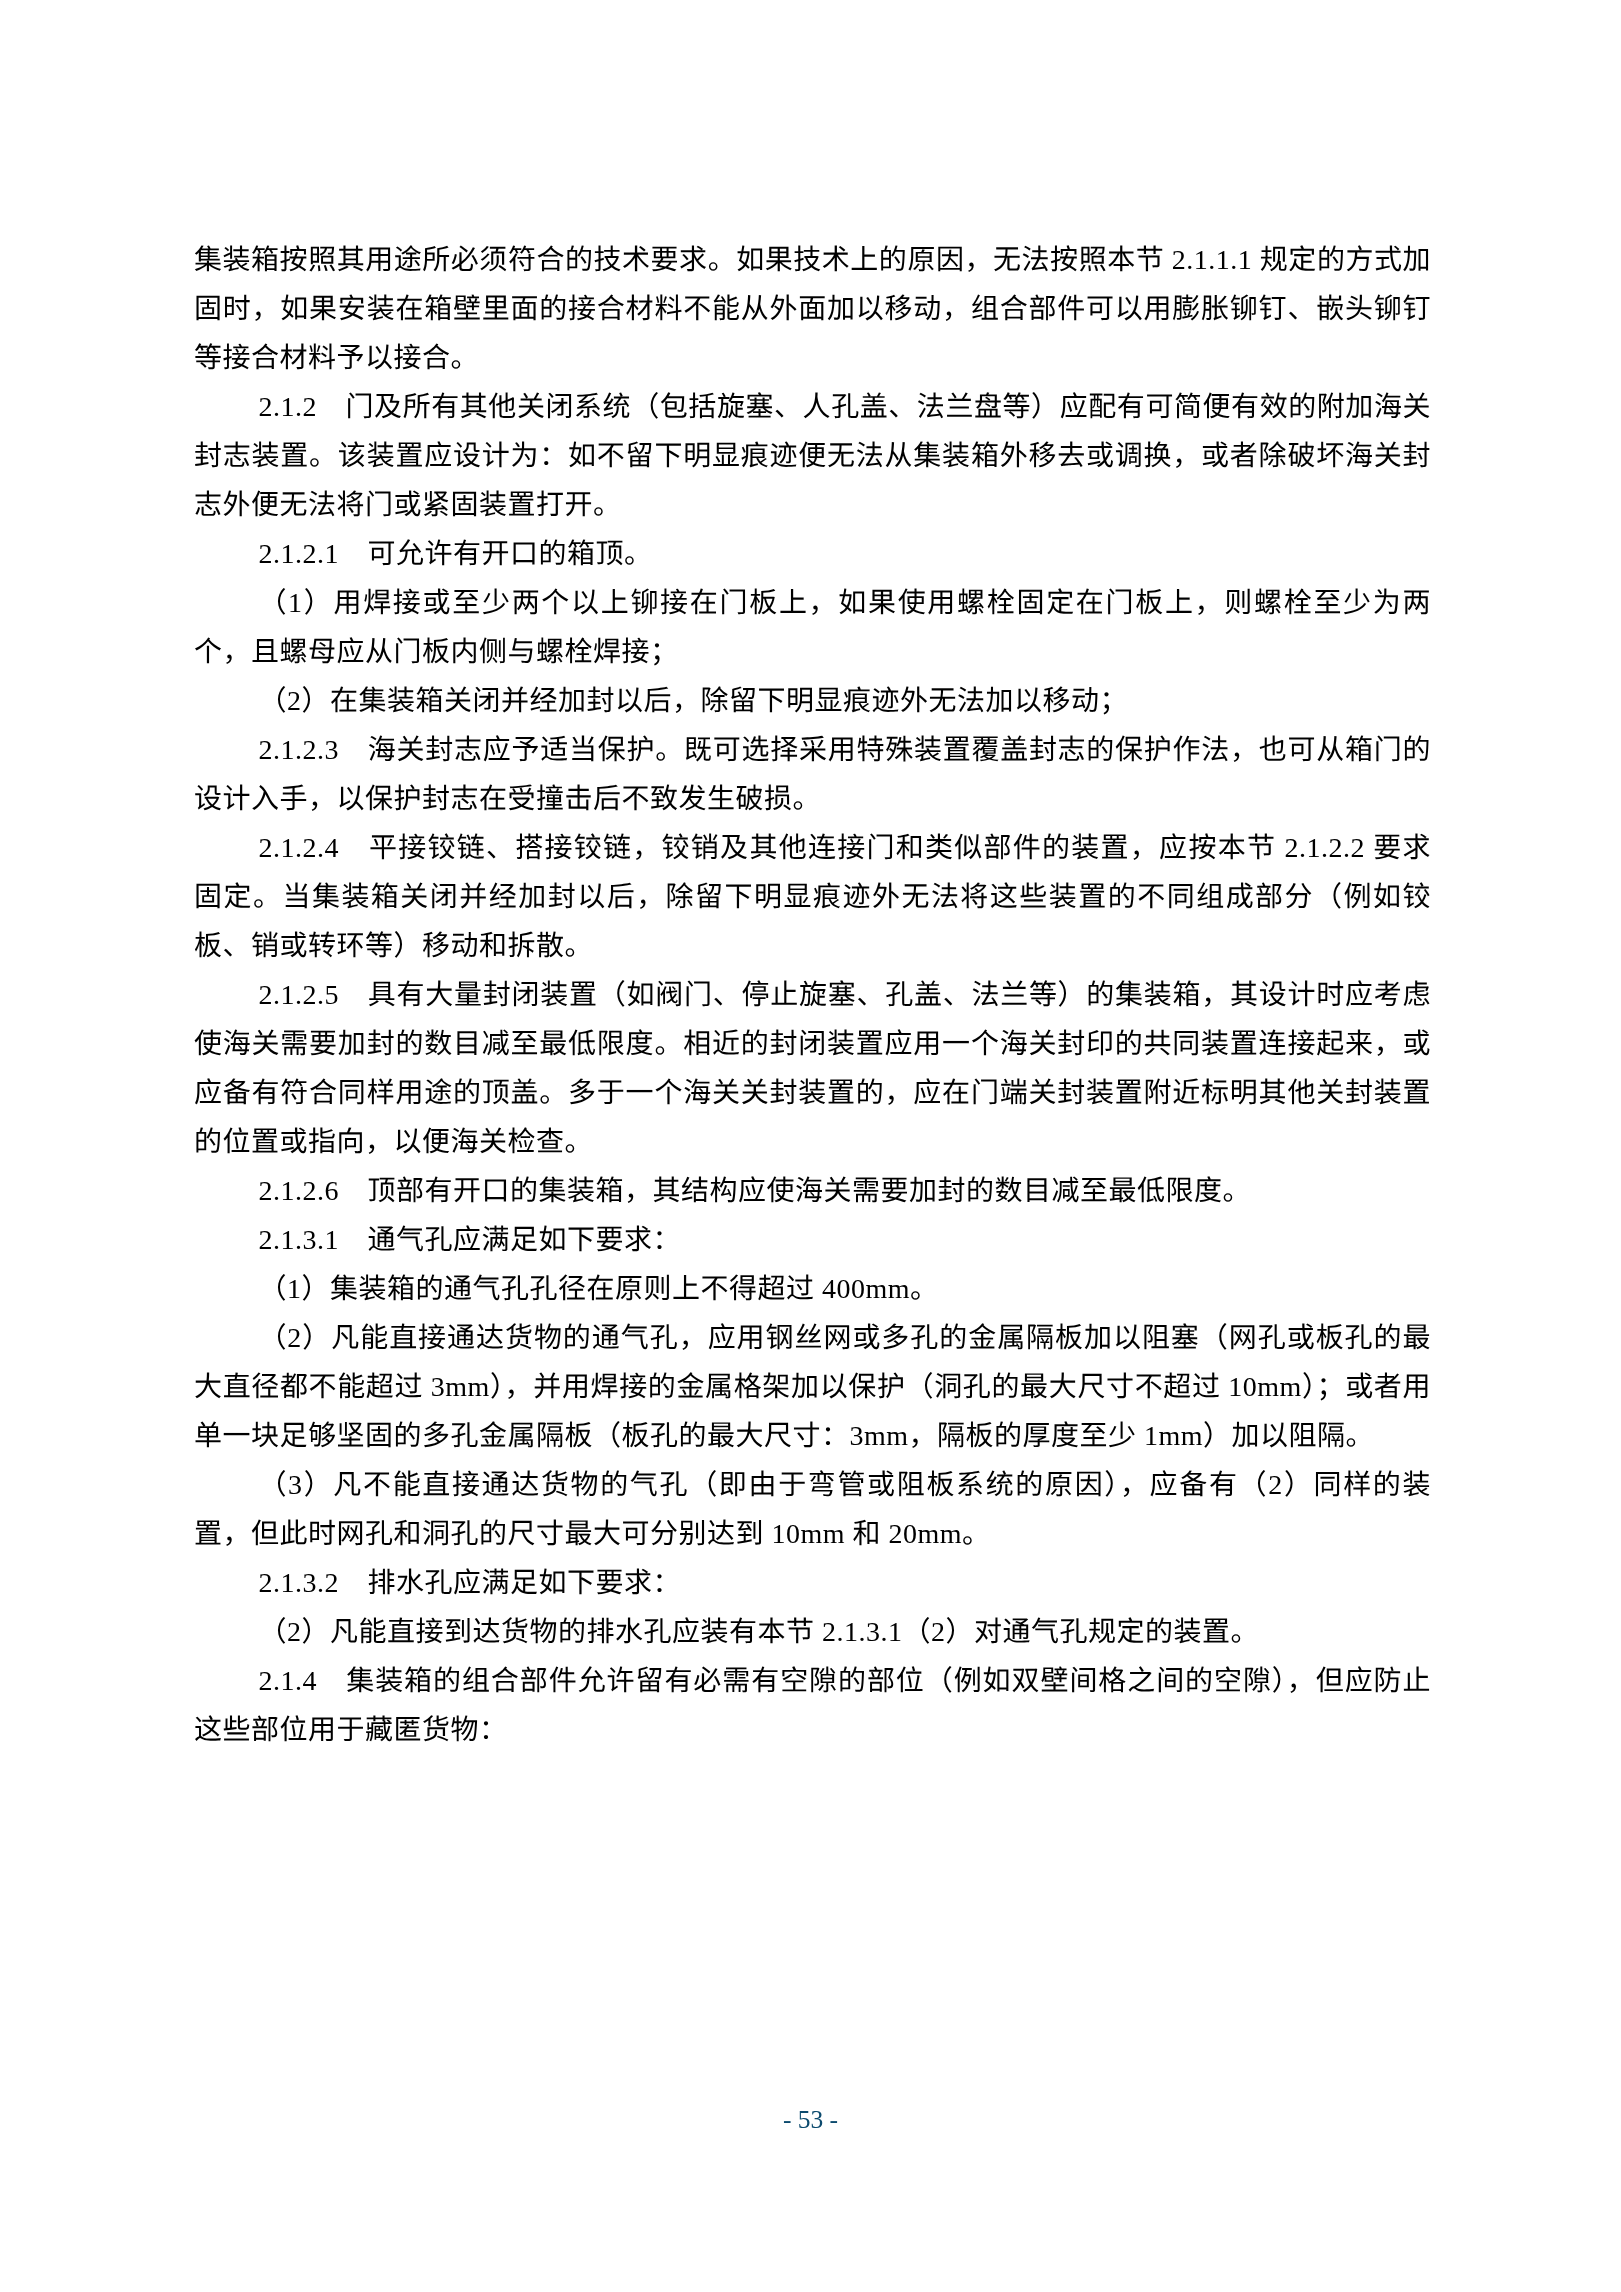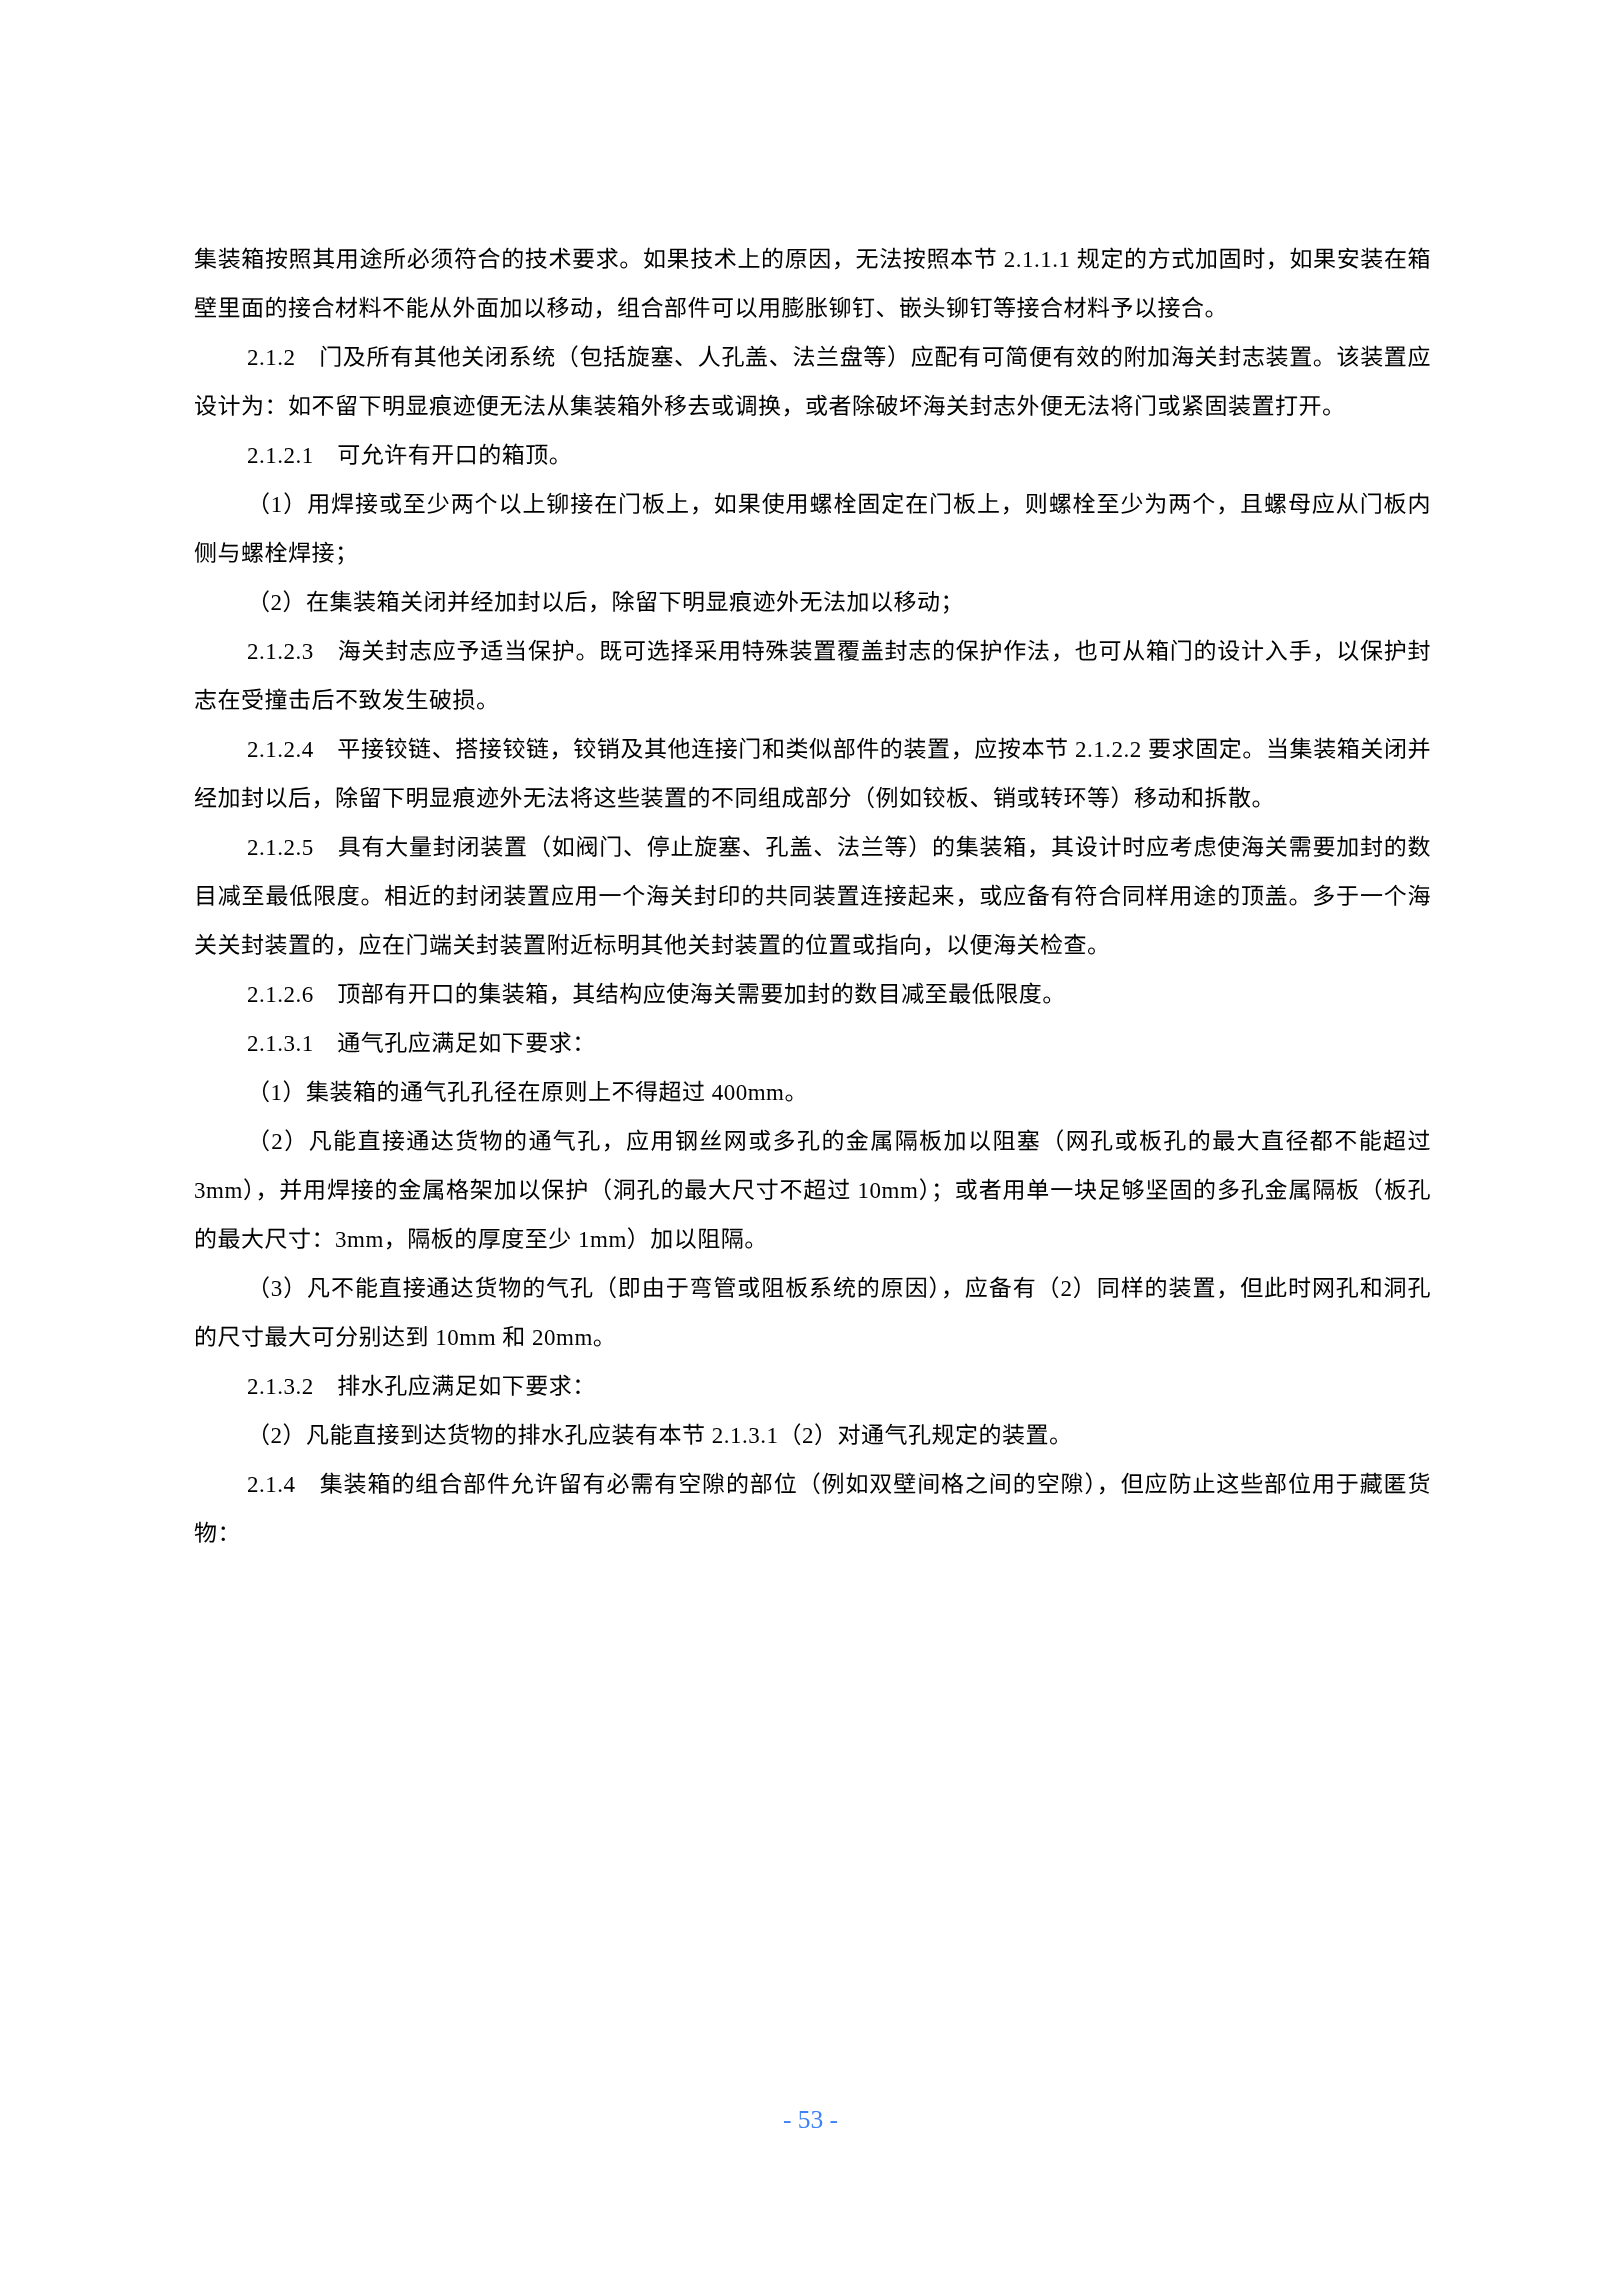--- a/index.html
+++ b/index.html
@@ -14,42 +14,42 @@
     background: #ffffff;
     color: #000000;
     font-family: "Liberation Serif", "DejaVu Serif", serif;
     overflow: hidden;
   }
   .text-block {
     position: absolute;
     left: 194px;
     top: 235px;
     width: 1237px;
-    font-size: 23px;
+    font-size: 28px;
     line-height: 49px;
     text-align: justify;
     letter-spacing: 0.5px;
   }
   .para {
     margin: 0;
     padding: 0;
     text-indent: 0;
   }
   .para.indent {
     text-indent: 2.3em;
   }
   .page-footer {
     position: absolute;
     left: 0;
     top: 2105px;
     width: 100%;
     text-align: center;
     font-size: 25.5px;
     line-height: 29px;
-    color: #3b82f6;
+    color: #0c4a6e;
   }
 </style>
 </head>
 <body>
 
 <div class="page">
 
   <main class="text-block">
     <p class="para">集装箱按照其用途所必须符合的技术要求。如果技术上的原因，无法按照本节 2.1.1.1 规定的方式加固时，如果安装在箱壁里面的接合材料不能从外面加以移动，组合部件可以用膨胀铆钉、嵌头铆钉等接合材料予以接合。</p>
     <p class="para indent">2.1.2　门及所有其他关闭系统（包括旋塞、人孔盖、法兰盘等）应配有可简便有效的附加海关封志装置。该装置应设计为：如不留下明显痕迹便无法从集装箱外移去或调换，或者除破坏海关封志外便无法将门或紧固装置打开。</p>

